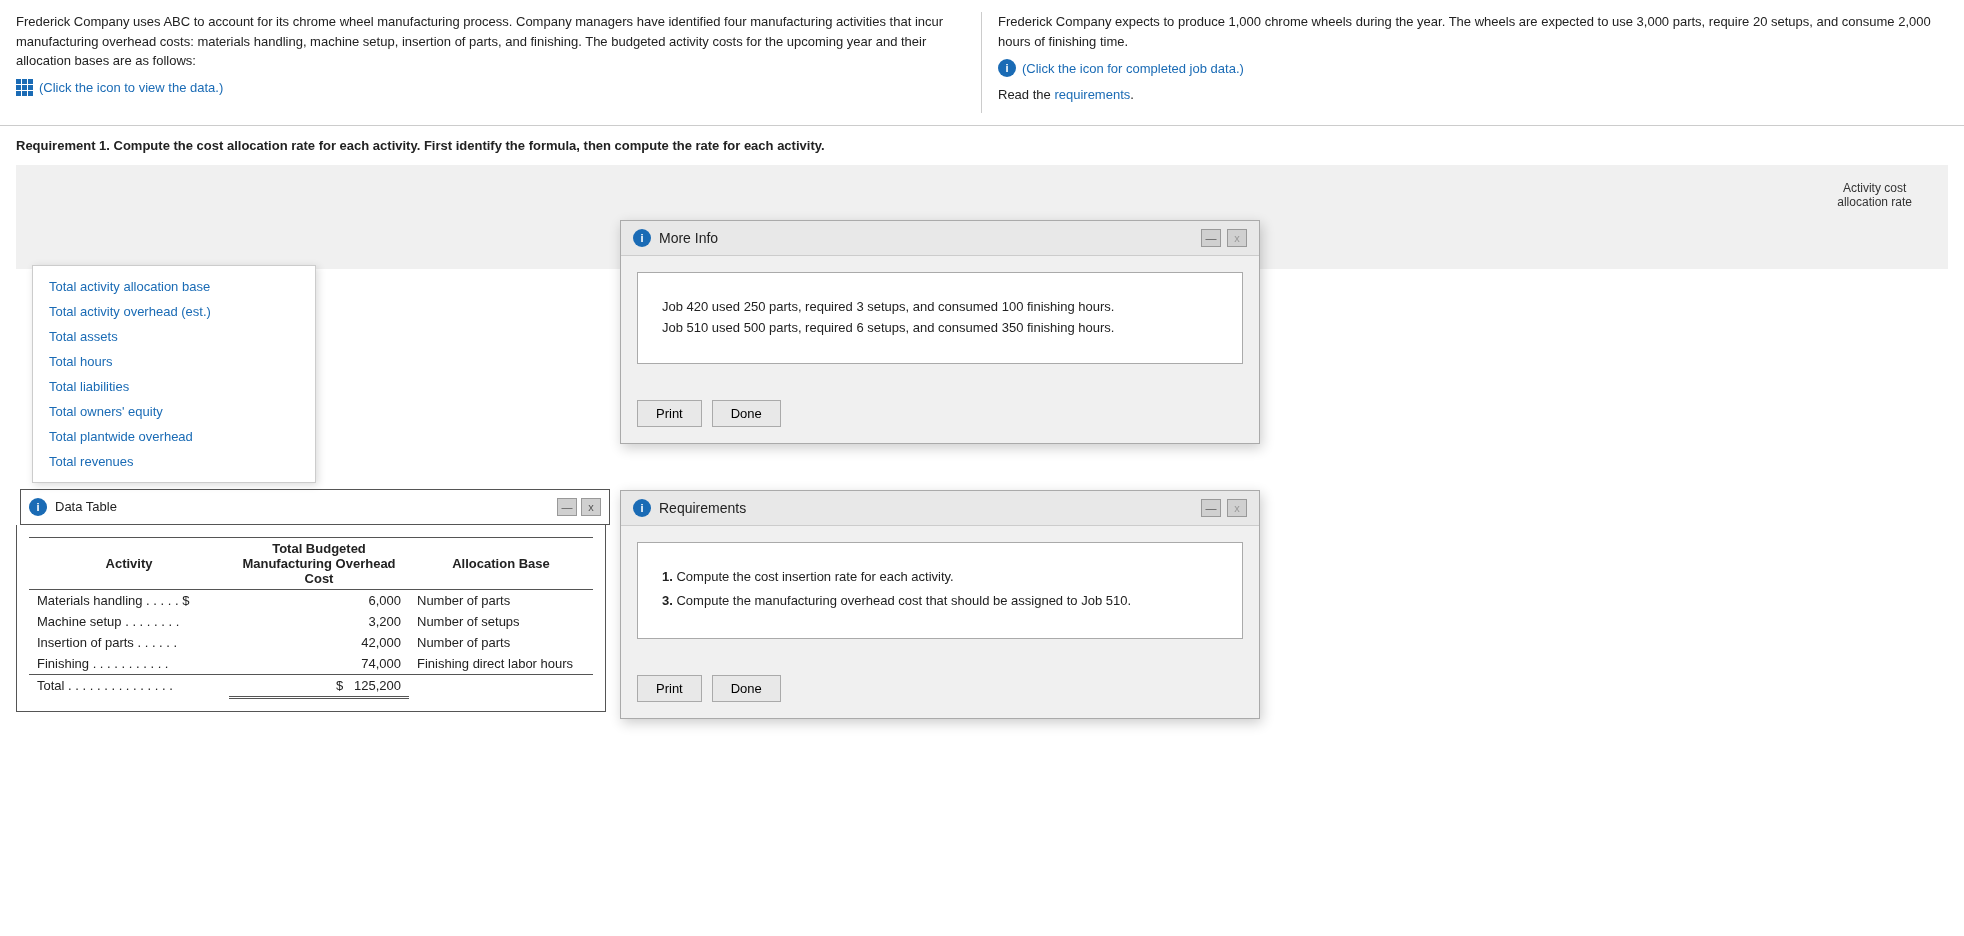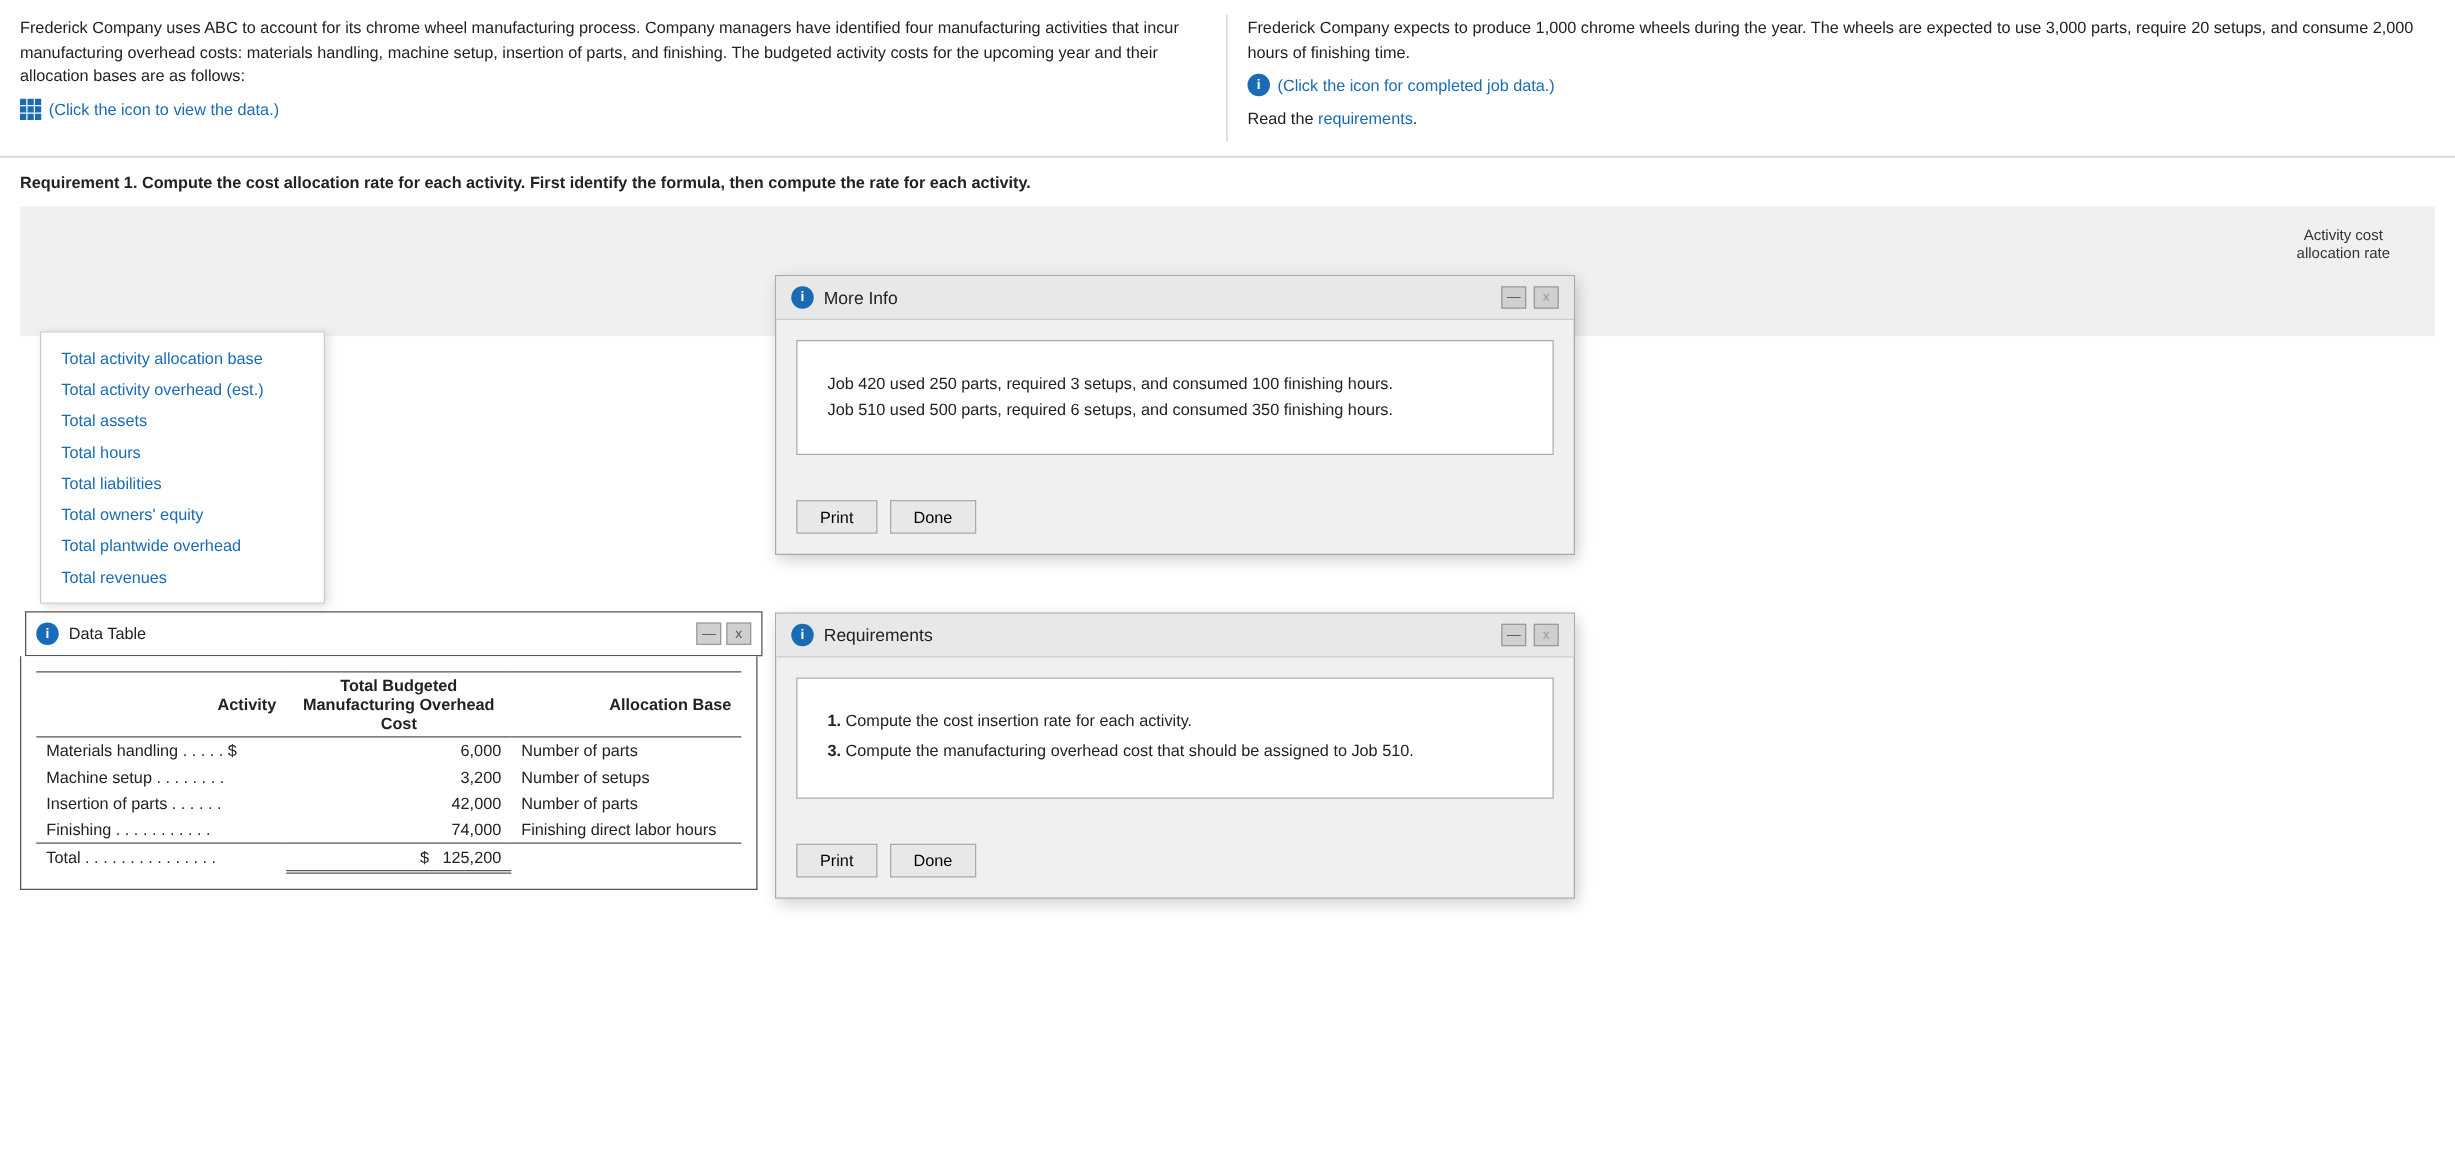--- a/index.html
+++ b/index.html
@@ -114,36 +114,36 @@
 
     
     .dropdown-container {
       position: absolute;
       left: 16px;
       top: 100px;
       z-index: 100;
       background: #fff;
       border: 1px solid #ccc;
       box-shadow: 2px 2px 8px rgba(0,0,0,0.15);
-      width: 228px;
+      width: 284px;
       padding: 8px 0;
     }
     .dropdown-item {
       padding: 5px 16px;
       color: #1a6bb5;
       cursor: pointer;
       font-size: 13px;
     }
     table.budget-table {
       width: 100%;
       border-collapse: collapse;
       font-size: 13px;
     }
     table.budget-table th {
-      text-align: right;
+      text-align: center;
       font-weight: bold;
       padding: 3px 8px;
       border-top: 1px solid #555;
       border-bottom: 1px solid #555;
     }
     table.budget-table td {
       padding: 3px 8px;
     }
     table.budget-table .num { text-align: right; }
     .total-row td { border-top: 1px solid #555; }

